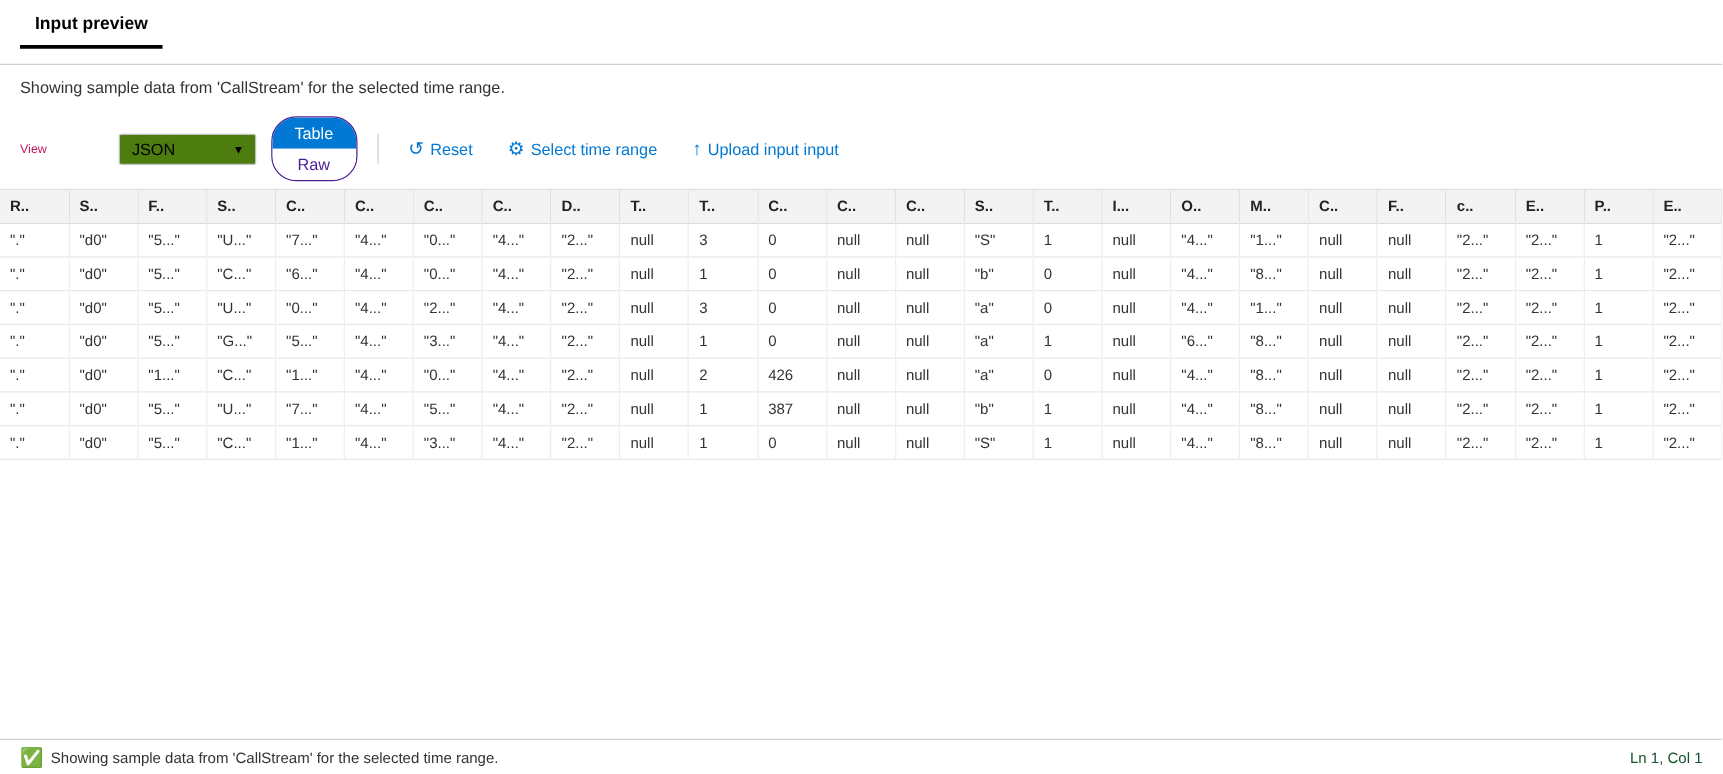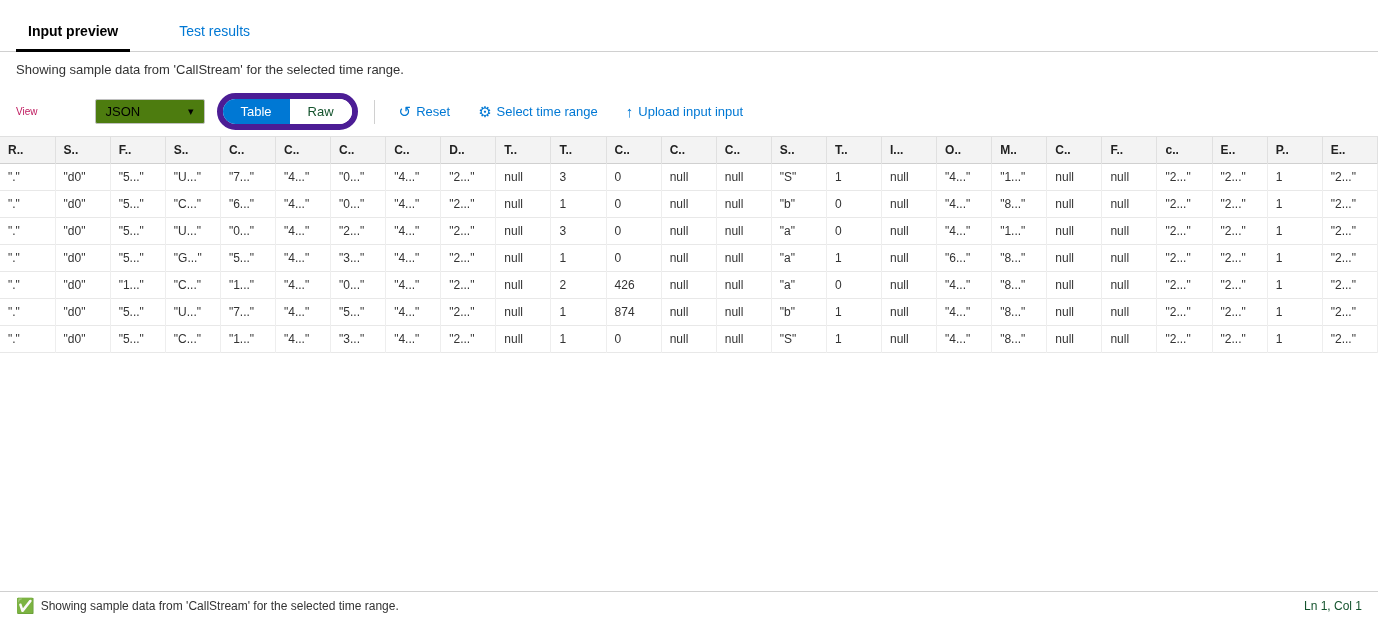--- a/index.html
+++ b/index.html
@@ -11,26 +11,25 @@
       width: 1378px;
       height: 619px;
       overflow: hidden;
       display: flex;
       flex-direction: column;
     }
 
     
     .tabs-bar {
       display: flex;
-      align-items: flex-end;
+      align-items: flex-start;
       border-bottom: 1px solid #d0d0d0;
       padding: 0 16px;
       height: 52px;
       flex-shrink: 0;
-      gap: 37px;
     }
     .tab {
       padding: 10px 12px;
       cursor: pointer;
       font-size: 14px;
       color: #555;
       border-bottom: 3px solid transparent;
       margin-bottom: -1px;
       white-space: nowrap;
     }
@@ -77,30 +76,31 @@
       font-size: 13px;
       margin-left: 41px;
     }
     .view-select-arrow {
       margin-left: 8px;
       font-size: 11px;
     }
 
     .toggle-group {
       display: flex;
-      border: 6px solid #4c1d95;
+      border: 1px solid #4c1d95;
       border-radius: 20px;
       overflow: hidden;
+      flex-direction: column;
     }
     .toggle-btn {
       padding: 5px 18px;
       font-size: 13px;
       cursor: pointer;
       background: #fff;
-      color: #14532d;
+      color: #4c1d95;
       border: none;
       outline: none;
     }
     .toggle-btn.active {
       background: #0078d4;
       color: #fff;
     }
 
     .divider-v {
       width: 1px;
@@ -203,21 +203,20 @@
     }
     .status-right {
       color: #14532d;
     }
   </style>
 </head>
 <body>
 
 <div class="tabs-bar">
   <div class="tab active">Input preview</div>
-  <div class="tab blue">Test results</div>
 </div>
 
 <div class="subtitle-bar">
   <span>Showing sample data from 'CallStream' for the selected time range.</span>
 </div>
 
 <div class="toolbar">
   <span class="view-label">View</span>
   <div class="view-select">
     <span>JSON</span>
@@ -419,21 +418,21 @@
           <td>"d0"</td>
           <td>"5..."</td>
           <td>"U..."</td>
           <td>"7..."</td>
           <td>"4..."</td>
           <td>"5..."</td>
           <td>"4..."</td>
           <td>"2..."</td>
           <td>null</td>
           <td>1</td>
-          <td>874</td>
+          <td>387</td>
           <td>null</td>
           <td>null</td>
           <td>"b"</td>
           <td>1</td>
           <td>null</td>
           <td>"4..."</td>
           <td>"8..."</td>
           <td>null</td>
           <td>null</td>
           <td>"2..."</td>

